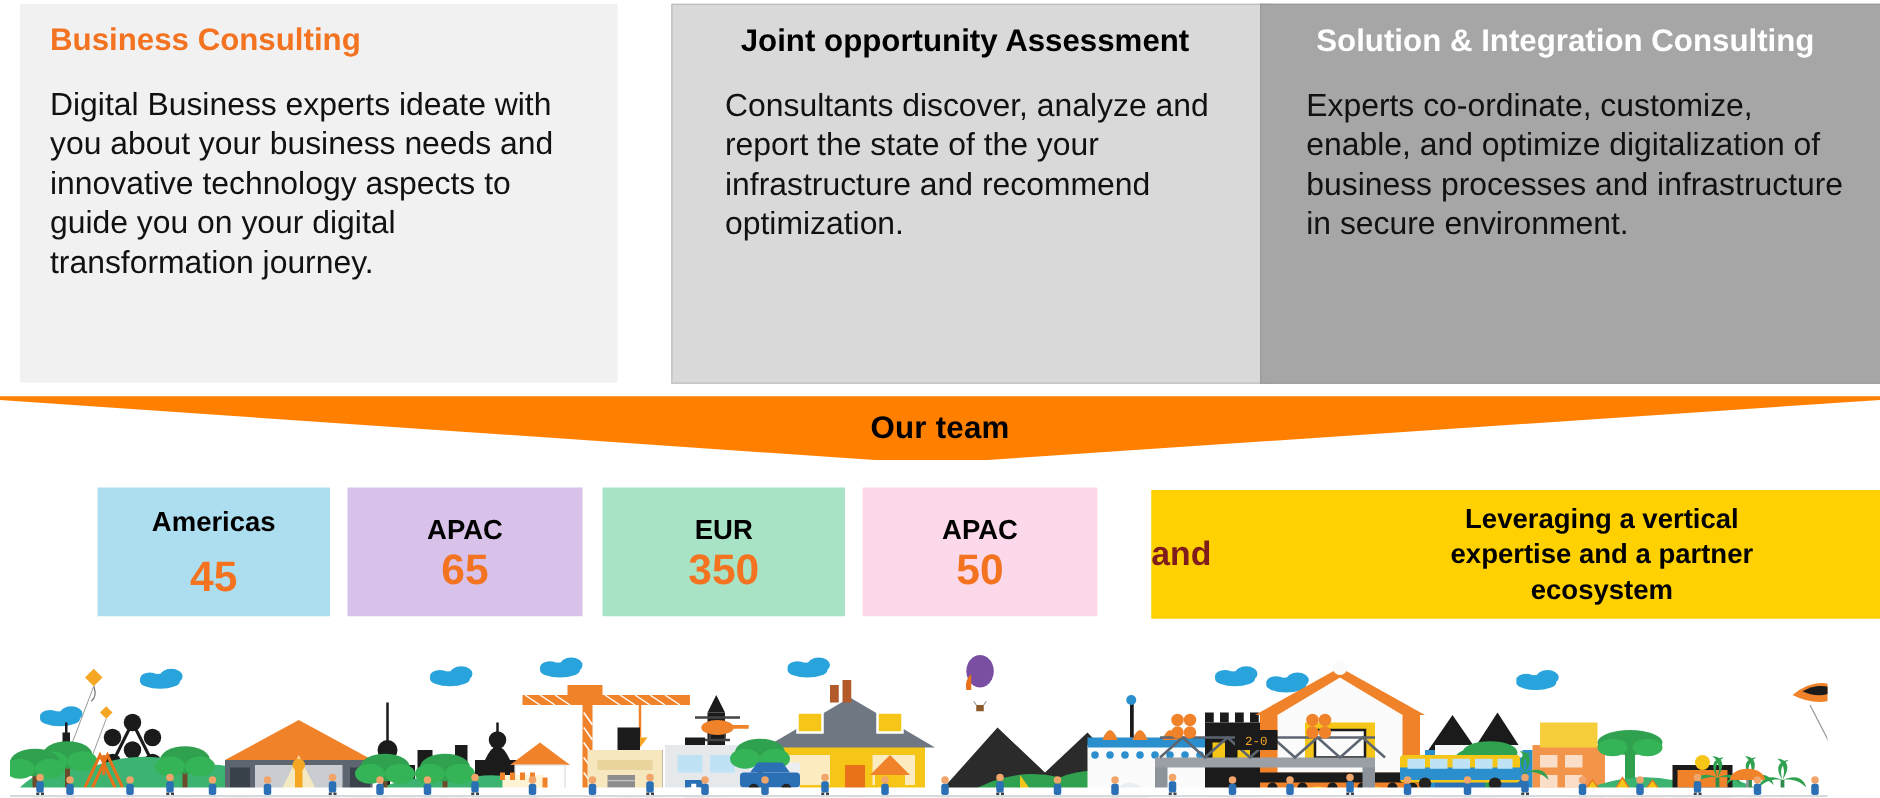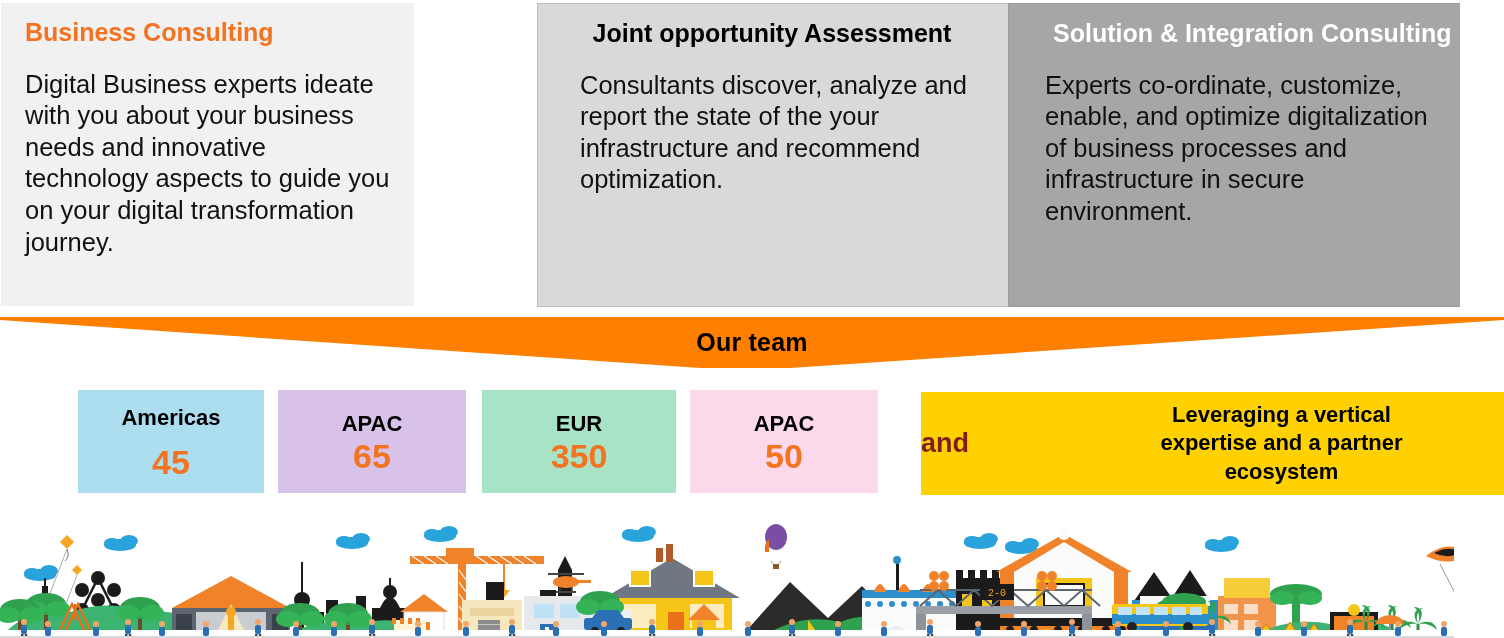--- a/index.html
+++ b/index.html
@@ -16,23 +16,23 @@
     background:#ffffff;
   }
 
   
   .panel{
     position:absolute;
     top:3px;
     box-sizing:border-box;
     padding:16px 22px 10px 22px;
   }
-  .panel-1{ left:1px;   width:413px; height:303px; background:#f1f1f1; }
+  .panel-1{ left:16px;   width:478px; height:303px; background:#f1f1f1; }
   .panel-2{ left:494px; width:480px; height:304px; background:#d9d9d9; border:1px solid #bdbdbd;margin-left:43px; }
-  .panel-3{ left:1008px;width:452px; height:304px; background:#a6a6a6; border:1px solid #9a9a9a; border-right:none;}
+  .panel-3{ left:1008px;width:496px; height:304px; background:#a6a6a6; border:1px solid #9a9a9a; border-right:none;}
 
   .panel-title{
     font-weight:bold;
     font-size:25px;
     line-height:1.1;
     margin:0 0 22px 0;
     white-space:nowrap;
   }
   .panel-1 .panel-title{ color:#f37321; padding-left:2px;}
   .panel-2 .panel-title{ color:#000000; text-align:center; padding-right:10px;}
@@ -122,21 +122,21 @@
     font-weight:bold;
     color:#000000;
     line-height:1.3;
     padding-right:12px;
     white-space:pre-line;
   }
 
   
   #illustration{
     position:absolute;
-    left:0; top:500px;
+    left:8px; top:500px;
     width:1454px; height:138px;
     background:#ffffff;
     overflow:hidden;
   }
   #illustration svg{display:block;}
 </style>
 </head>
 <body>
 
 <div id="slide">

